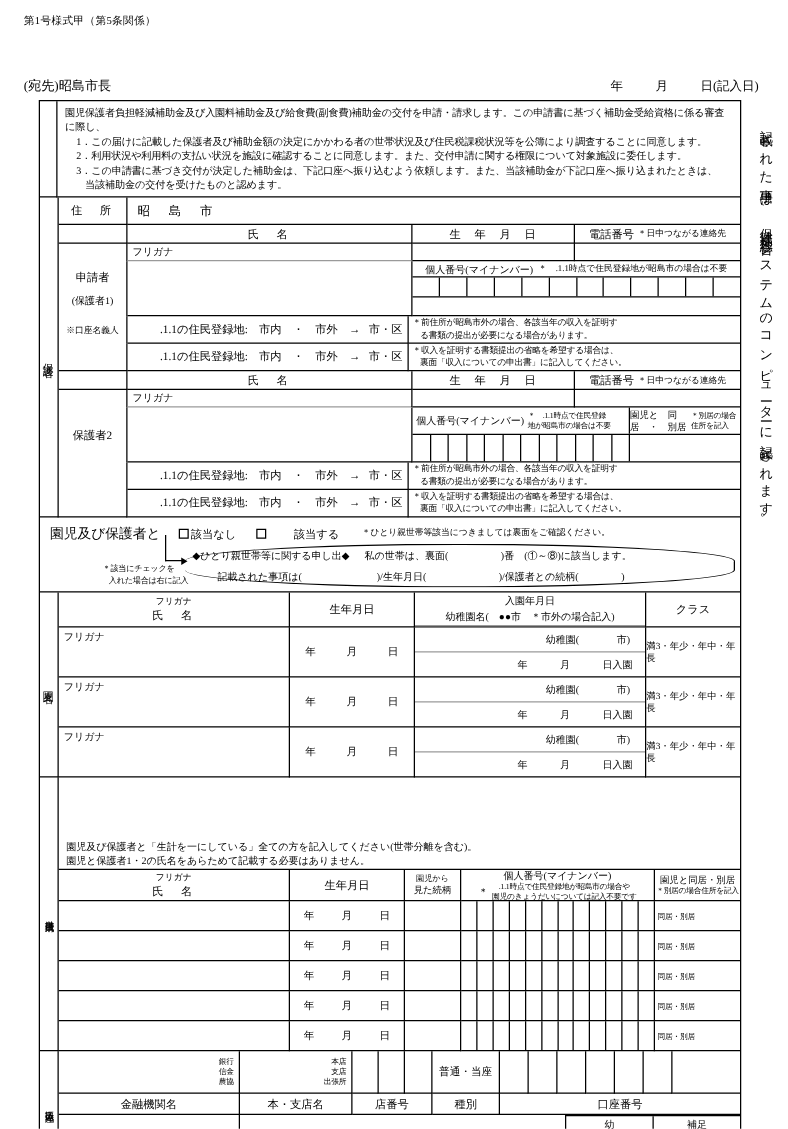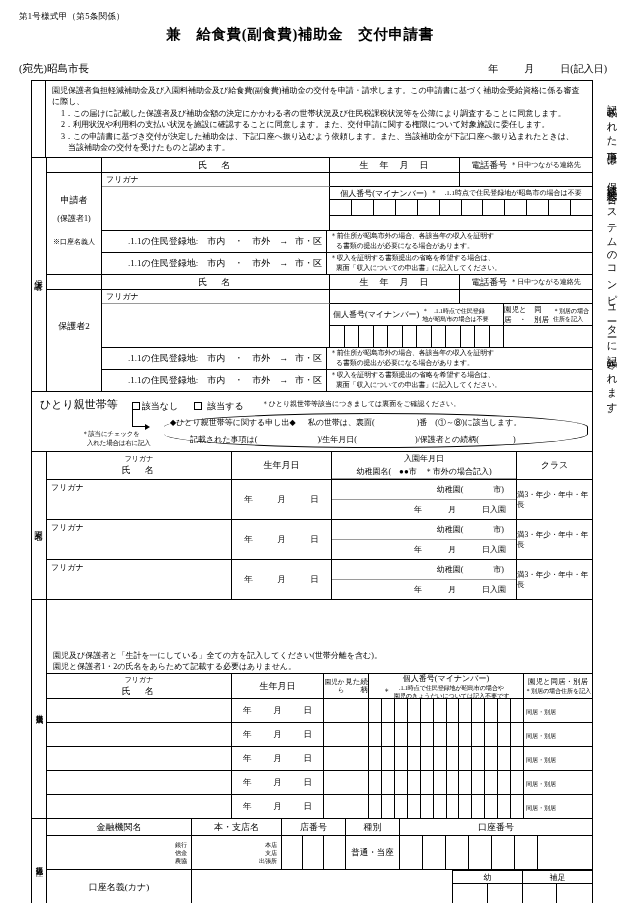--- a/index.html
+++ b/index.html
@@ -107,21 +107,20 @@
   .note-2l .hang { display: block; padding-left: 6px; text-indent: -6px; }
 </style>
 </head>
 <body>
 
 <div class="page">
 
   <div class="form-no">第1号様式甲（第5条関係）</div>
 
   <div class="title-block">
-    <div class="title-line">兼　給食費(副食費)補助金　交付申請書</div>
   </div>
 
   <div class="addressee-row">
     <div class="addressee">(宛先)昭島市長</div>
     <div class="datefields">
       <span>年</span>
       <span>月</span>
       <span>日(記入日)</span>
     </div>
   </div>
@@ -138,20 +137,24 @@
         <span class="ind">2．利用状況や利用料の支払い状況を施設に確認することに同意します。また、交付申請に関する権限について対象施設に委任します。</span>
         <span class="ind">3．この申請書に基づき交付が決定した補助金は、下記口座へ振り込むよう依頼します。また、当該補助金が下記口座へ振り込まれたときは、</span>
         <span class="ind" style="padding-left:16px;">当該補助金の交付を受けたものと認めます。</span>
       </div>
     </div>
 
     <div class="row">
       <div class="vlabel thickb" style="border-bottom:1.6px solid #000;">保護者</div>
       <div style="flex:1;">
 
+        <div class="row">
+          <div class="cell ctr f9 sp2" style="width:55px;flex:0 0 55px;height:22px;">住　所</div>
+          <div class="cell nr lft f10 sp2" style="flex:1;height:22px;padding-left:8px;">昭　島　市</div>
+        </div>
 
         <div class="row">
           <div class="cell" style="width:55px;flex:0 0 55px;height:15px;"></div>
           <div class="cell ctr f9 sp2" style="width:228px;flex:0 0 228px;height:15px;">氏　名</div>
           <div class="cell ctr f9 sp1" style="width:130px;flex:0 0 130px;height:15px;">生　年　月　日</div>
           <div class="cell nr ctr" style="flex:1;height:15px;">
             <span class="f9">電話番号</span>
             <span class="f7" style="margin-left:3px;">＊日中つながる連絡先</span>
           </div>
         </div>
@@ -293,39 +296,39 @@
             <span class="hang" style="padding-left:12px;">裏面「収入についての申出書」に記入してください。</span>
           </div>
         </div>
 
       </div>
     </div>
 
     <div class="row">
       <div class="cell nr thickb" style="flex:1;height:60px;position:relative;padding:0;">
         <div style="display:flex;align-items:center;padding:3px 0 0 8px;">
-          <span class="f11">ひとり親世帯等</span>
+          <span class="f11">園児及び保護者と</span>
           <span style="margin-left:14px;">
             <span class="chk"></span><span class="f9">該当なし</span>
           </span>
           <span style="margin-left:16px;">
-            <span class="chk"></span><span class="f9" style="margin-left:3px;">該当する</span>
+            <span class="chk"></span><span class="f9" style="margin-left:20px;">該当する</span>
           </span>
           <span class="f7" style="margin-left:18px;">＊ひとり親世帯等該当につきましては裏面をご確認ください。</span>
         </div>
 
         <div class="arrow-el" style="left:100px;top:14px;width:14px;height:21px;"></div>
         <div class="arrow-head" style="left:113px;top:32px;"></div>
 
         <div class="tiny-note" style="position:absolute;left:50px;top:38px;font-size:6.5px;line-height:8.5px;">
           <span>＊該当にチェックを</span><br>
           <span style="padding-left:5px;">入れた場合は右に記入</span>
         </div>
 
-        <div class="brace-box" style="position:absolute;left:132px;top:21px;right:4px;height:35px;">
+        <div class="brace-box" style="position:absolute;left:116px;top:21px;right:4px;height:35px;">
           <div style="display:flex;align-items:center;height:17px;padding-left:6px;">
             <span class="f8">◆ひとり親世帯等に関する申し出◆</span>
             <span class="f8" style="margin-left:12px;">私の世帯は、裏面(</span>
             <span style="display:inline-block;width:42px;"></span>
             <span class="f8">)番　(①～⑧)に該当します。</span>
           </div>
           <div style="display:flex;align-items:center;height:17px;padding-left:26px;">
             <span class="f8">記載された事項は(</span>
             <span style="display:inline-block;width:60px;"></span>
             <span class="f8">)/生年月日(</span>
@@ -446,21 +449,21 @@
             <div>園児と保護者1・2の氏名をあらためて記載する必要はありません。</div>
           </div>
         </div>
 
         <div class="row">
           <div class="cell ctr" style="width:185px;flex:0 0 185px;height:25px;flex-direction:column;justify-content:center;">
             <span class="f7">フリガナ</span>
             <span class="f9 sp2">氏　名</span>
           </div>
           <div class="cell ctr f9" style="width:92px;flex:0 0 92px;height:25px;">生年月日</div>
-          <div class="cell ctr" style="width:45px;flex:0 0 45px;height:25px;flex-direction:row;justify-content:center;line-height:8px;text-align:right;">
+          <div class="cell ctr" style="width:45px;flex:0 0 45px;height:25px;flex-direction:column;justify-content:center;line-height:8px;">
             <span class="f65" style="font-size:6.5px;">園児から</span>
             <span style="font-size:7.5px;">見た続柄</span>
           </div>
           <div class="cell" style="width:155px;flex:0 0 155px;height:25px;padding:0;display:flex;flex-direction:column;align-items:center;justify-content:center;">
             <span class="f8">個人番号(マイナンバー)</span>
             <span style="display:flex;align-items:center;">
               <span class="f8" style="margin-right:3px;">＊</span>
               <span class="tiny-note" style="text-align:center;">
                 <span>.1.1時点で住民登録地が昭島市の場合や</span><br>
                 <span>園児のきょうだいについては記入不要です</span>
@@ -627,28 +630,20 @@
             <span class="tiny-note">同居・別居</span>
           </div>
         </div>
 
       </div>
     </div>
 
     <div class="row">
       <div class="vlabel small nb">振込先口座</div>
       <div style="flex:1;position:relative;">
-
-        <div class="row">
-          <div class="cell ctr f9" style="width:145px;flex:0 0 145px;height:17px;">金融機関名</div>
-          <div class="cell ctr f9" style="width:90px;flex:0 0 90px;height:17px;">本・支店名</div>
-          <div class="cell ctr f9" style="width:64px;flex:0 0 64px;height:17px;">店番号</div>
-          <div class="cell ctr f9" style="width:54px;flex:0 0 54px;height:17px;">種別</div>
-          <div class="cell nr ctr f9" style="flex:1;height:17px;">口座番号</div>
-        </div>
 
         <div class="row">
           <div class="cell thickb" style="width:145px;flex:0 0 145px;height:34px;padding:0;display:flex;flex-direction:column;align-items:flex-end;justify-content:center;padding-right:4px;">
             <span class="tiny-note">銀行</span>
             <span class="tiny-note">信金</span>
             <span class="tiny-note">農協</span>
           </div>
           <div class="cell thickb" style="width:90px;flex:0 0 90px;height:34px;padding:0;display:flex;flex-direction:column;align-items:flex-end;justify-content:center;padding-right:4px;">
             <span class="tiny-note">本店</span>
             <span class="tiny-note">支店</span>
@@ -661,20 +656,28 @@
           <div class="cell thickb" style="width:23px;flex:0 0 23px;height:34px;"></div>
           <div class="cell thickb" style="width:23px;flex:0 0 23px;height:34px;"></div>
           <div class="cell thickb" style="width:23px;flex:0 0 23px;height:34px;"></div>
           <div class="cell thickb" style="width:23px;flex:0 0 23px;height:34px;"></div>
           <div class="cell thickb" style="width:23px;flex:0 0 23px;height:34px;"></div>
           <div class="cell thickb" style="width:23px;flex:0 0 23px;height:34px;"></div>
           <div class="cell nr thickb" style="flex:1;height:34px;"></div>
         </div>
 
         <div class="row">
+          <div class="cell ctr f9" style="width:145px;flex:0 0 145px;height:17px;">金融機関名</div>
+          <div class="cell ctr f9" style="width:90px;flex:0 0 90px;height:17px;">本・支店名</div>
+          <div class="cell ctr f9" style="width:64px;flex:0 0 64px;height:17px;">店番号</div>
+          <div class="cell ctr f9" style="width:54px;flex:0 0 54px;height:17px;">種別</div>
+          <div class="cell nr ctr f9" style="flex:1;height:17px;">口座番号</div>
+        </div>
+
+        <div class="row">
           <div class="cell nb ctr f9" style="width:145px;flex:0 0 145px;height:34px;">口座名義(カナ)</div>
           <div class="cell nb nr" style="flex:1;height:34px;"></div>
         </div>
 
         <div style="position:absolute;right:0;bottom:0;width:140px;height:34px;border:1.4px solid #000;border-right:none;background:#fff;">
           <div style="display:flex;height:13px;border-bottom:.8px solid #000;">
             <div style="flex:1;border-right:.8px solid #000;display:flex;align-items:center;justify-content:center;" class="f8">幼</div>
             <div style="flex:1;display:flex;align-items:center;justify-content:center;text-align:center;" class="f8">補足</div>
           </div>
           <div style="display:flex;height:19px;">

